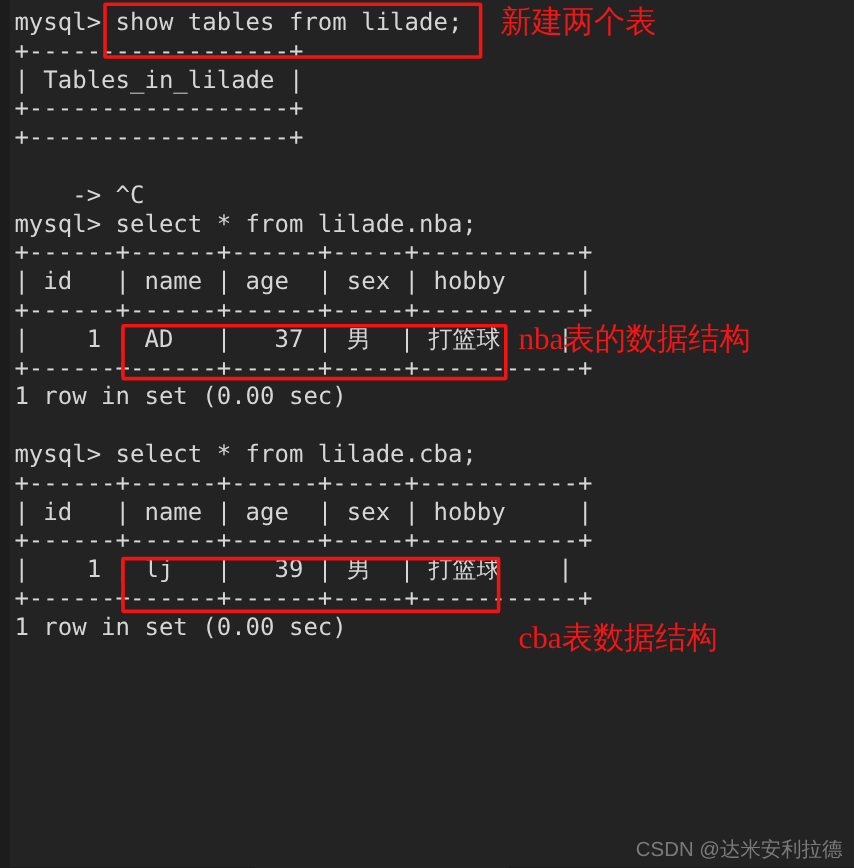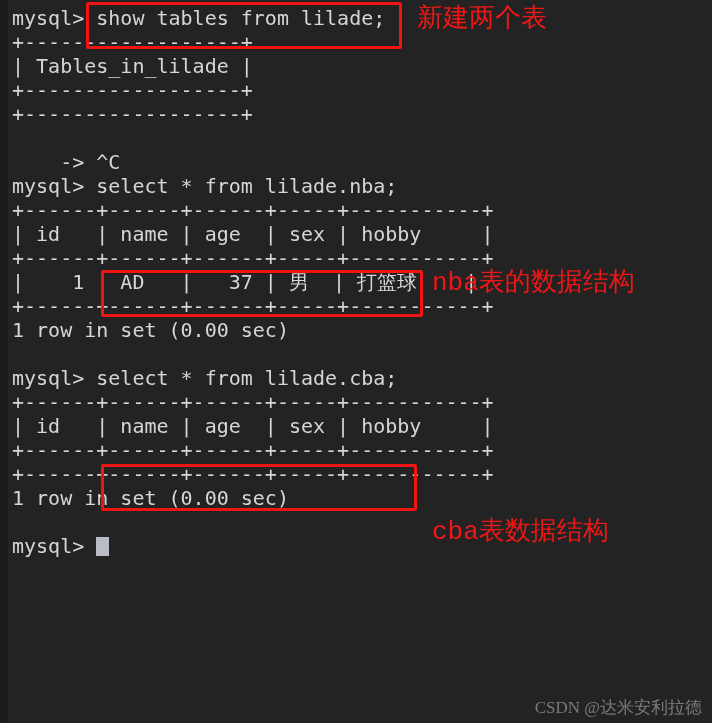--- a/index.html
+++ b/index.html
@@ -57,35 +57,35 @@
     pointer-events: none;
     background: transparent;
   }
   #redbox-1 { left: 86px; top: 2px;   width: 310px; height: 41px; }
   #redbox-2 { left: 101px; top: 270px; width: 316px; height: 41px; }
   #redbox-3 { left: 101px; top: 464px; width: 310px; height: 41px; }
   
   .annot {
     position: absolute;
     color: #f21616;
-    font-family: Liberation Mono, monospace;
+    font-family: Liberation Serif, serif;
     font-size: 26px;
     line-height: 30px;
     white-space: pre;
   }
   #annot-1 { left: 417px; top: 4px; }
   #annot-2 { left: 432px; top: 268px; }
   #annot-3 { left: 432px; top: 474px; margin-top: 43px; }
   
   #watermark {
     position: absolute;
     right: 10px;
     bottom: 4px;
     color: #8a8a8a;
-    font-family: Liberation Serif, serif;
+    font-family: Liberation Sans, sans-serif;
     font-size: 17px;
     white-space: pre;
     opacity: 0.85;
   }
 </style>
 </head>
 <body>
 
 <div id="screen">
 
@@ -104,24 +104,24 @@
     <div class="line">| id   | name | age  | sex | hobby     |</div>
     <div class="line">+------+------+------+-----+-----------+</div>
     <div class="line">|    1 | AD   |   37 | 男  | 打篮球    |</div>
     <div class="line">+------+------+------+-----+-----------+</div>
     <div class="line">1 row in set (0.00 sec)</div>
     <div class="line blank"></div>
     <div class="line">mysql&gt; select * from lilade.cba;</div>
     <div class="line">+------+------+------+-----+-----------+</div>
     <div class="line">| id   | name | age  | sex | hobby     |</div>
     <div class="line">+------+------+------+-----+-----------+</div>
+    <div class="line">|    1 | lj   |   39 | 男  | 打篮球    |</div>
     <div class="line">+------+------+------+-----+-----------+</div>
     <div class="line">1 row in set (0.00 sec)</div>
     <div class="line blank"></div>
-    <div class="line"><span>mysql&gt; </span><span class="cursor"></span></div>
   </div>
 
   <div class="redbox" id="redbox-1"></div>
   <div class="redbox" id="redbox-2"></div>
   <div class="redbox" id="redbox-3"></div>
 
   <div class="annot" id="annot-1">新建两个表</div>
   <div class="annot" id="annot-2">nba表的数据结构</div>
   <div class="annot" id="annot-3">cba表数据结构</div>
 

